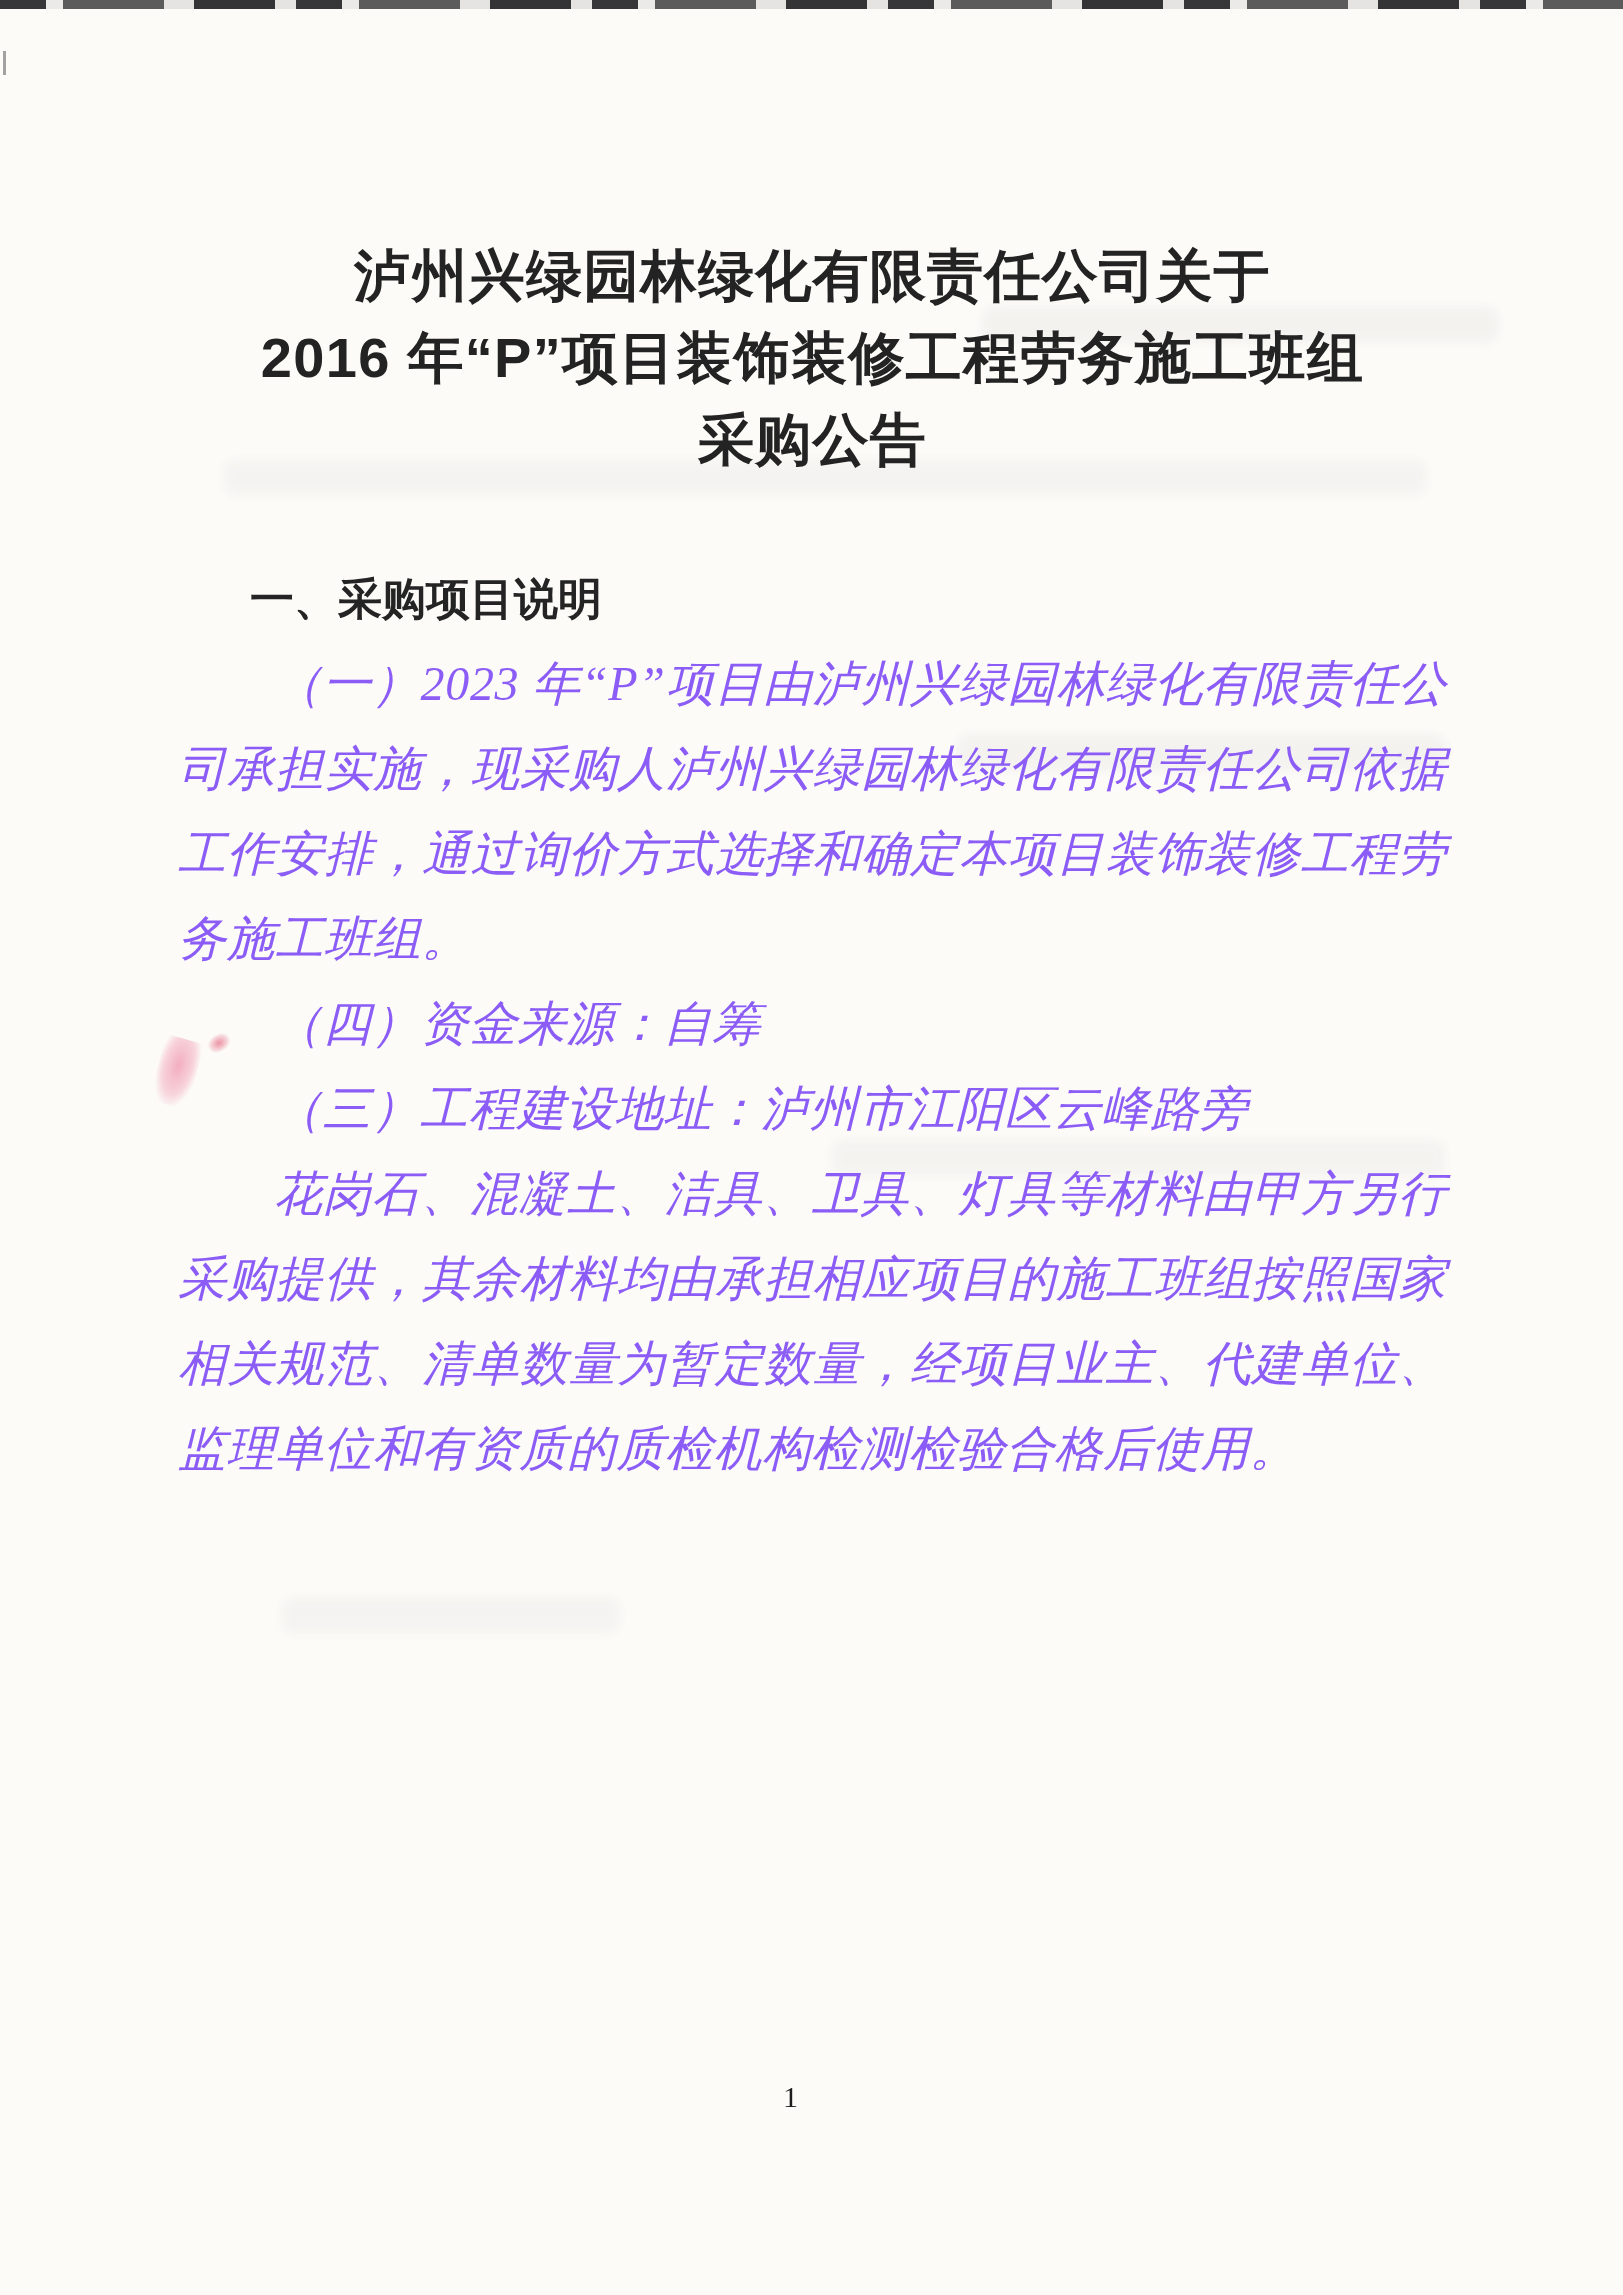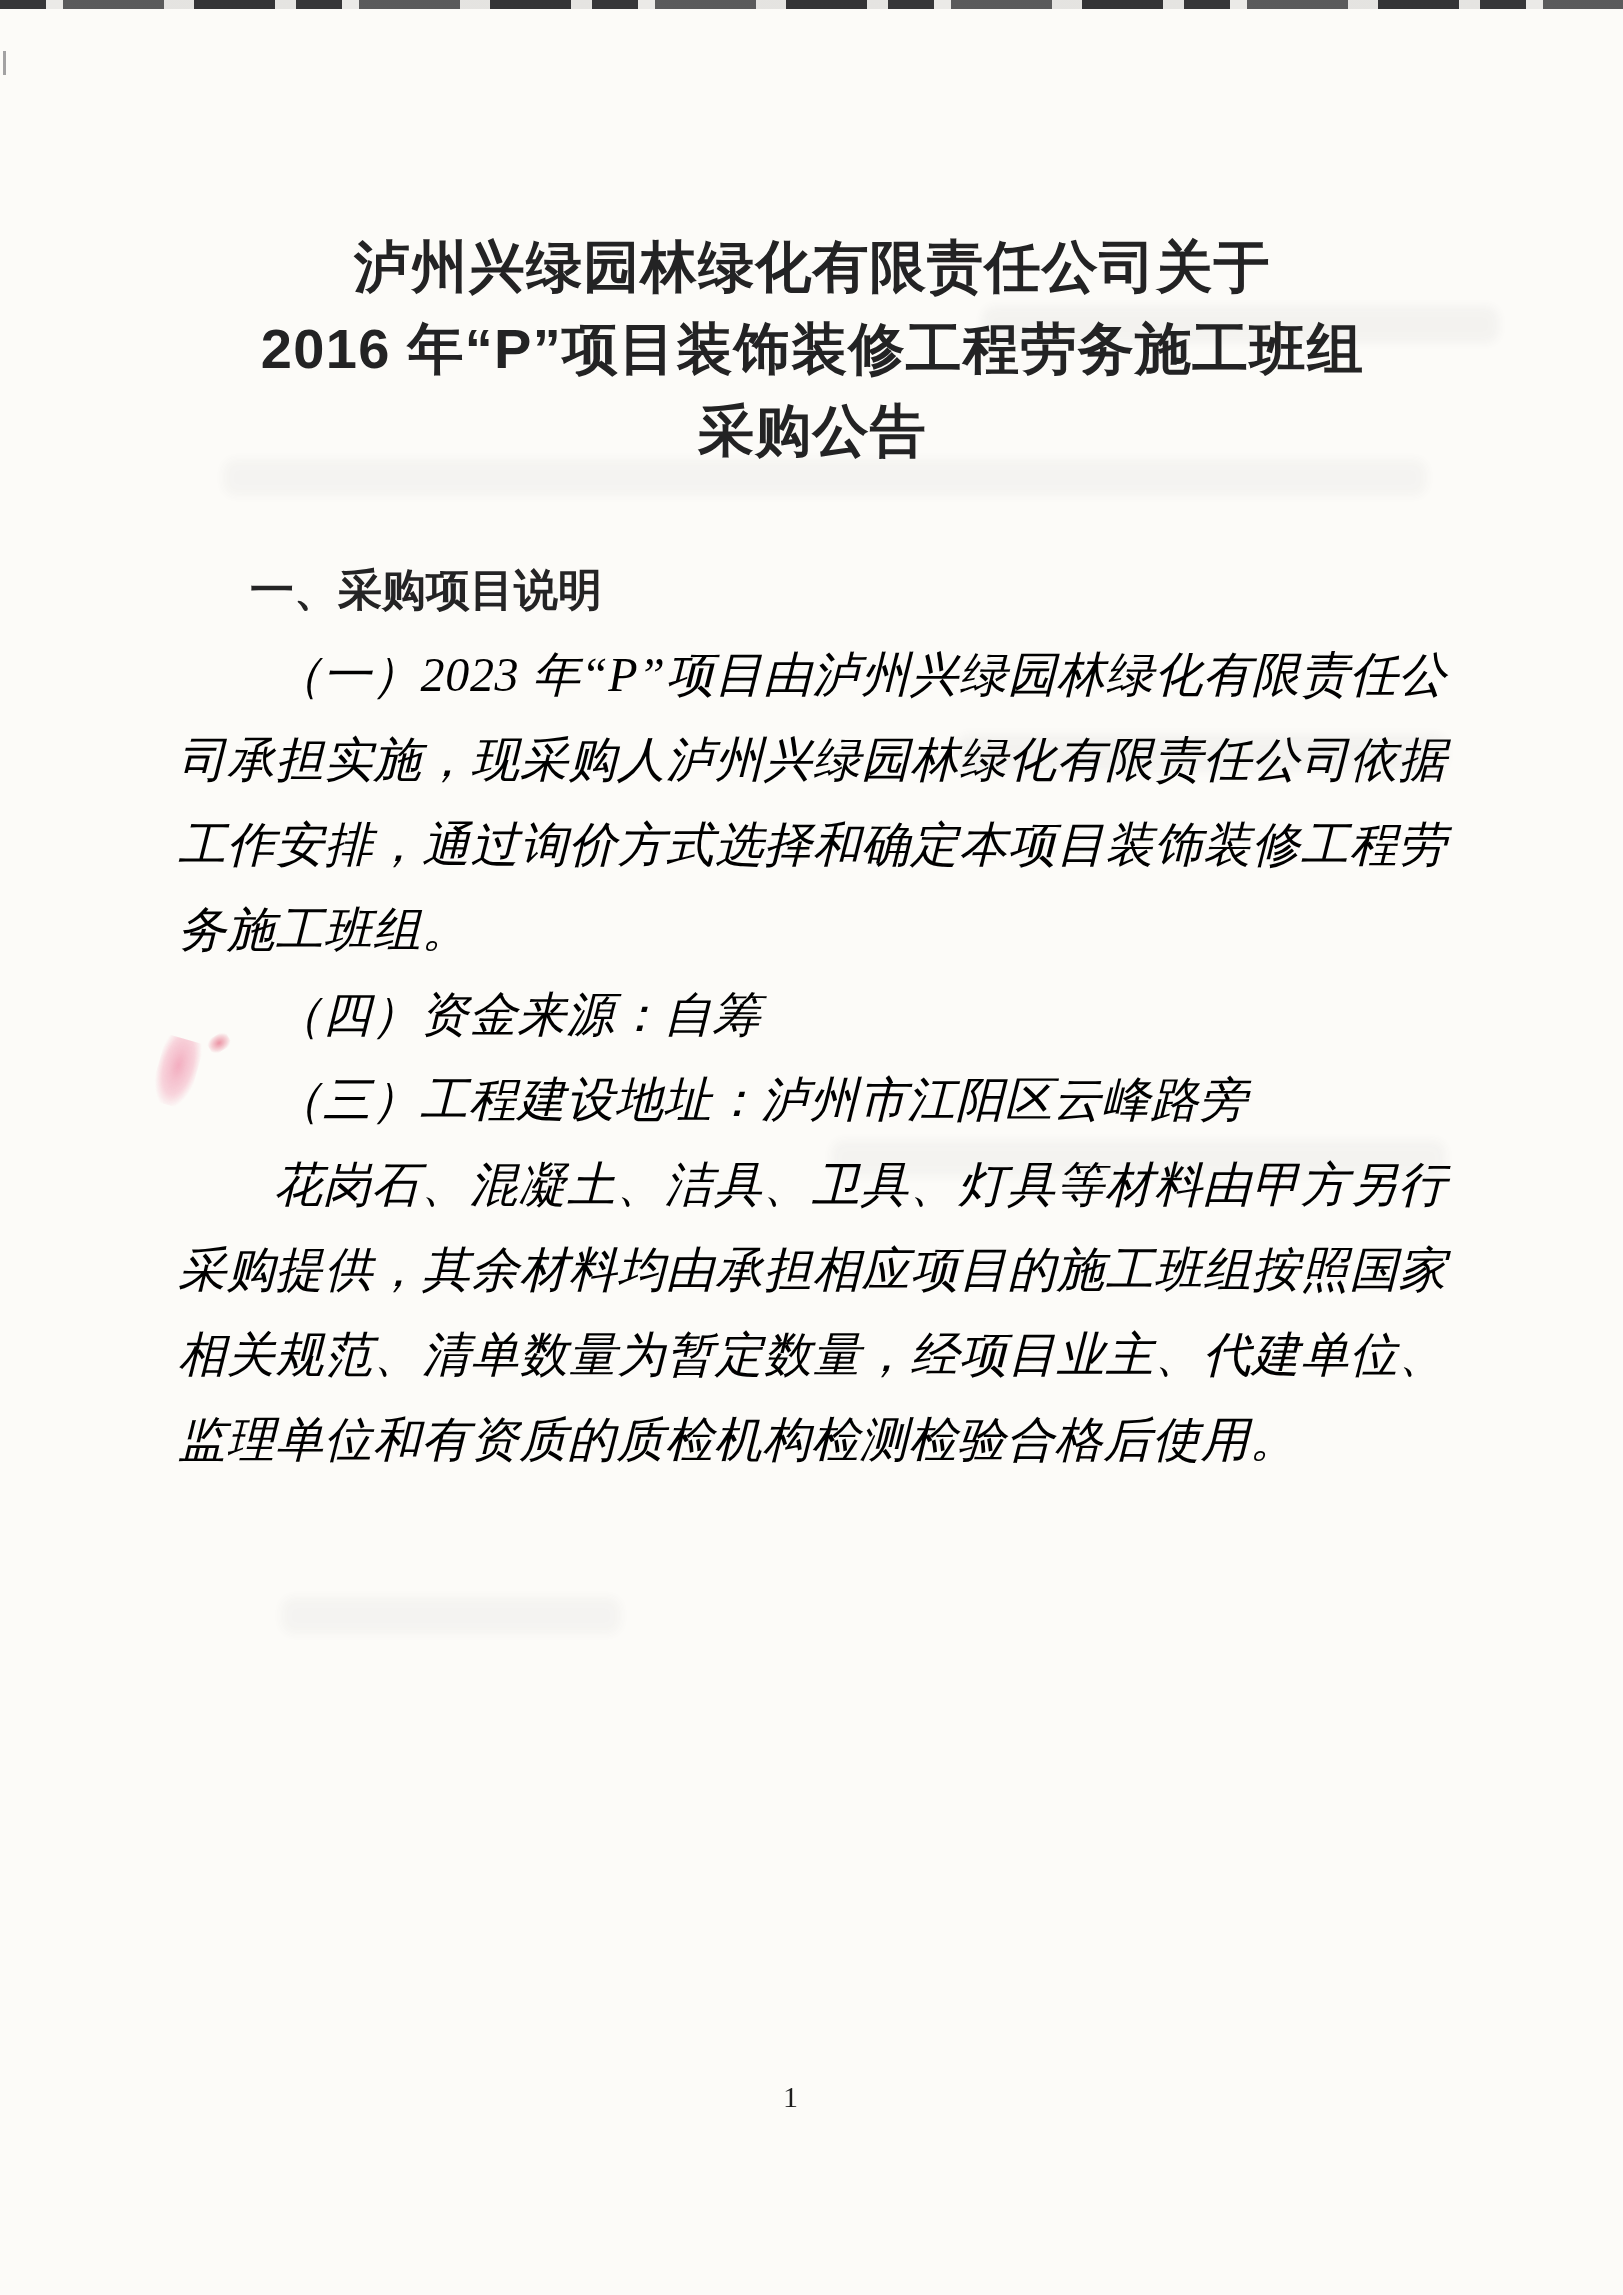--- a/index.html
+++ b/index.html
@@ -77,21 +77,21 @@
       rgba(222,62,95,.55) 0%,
       rgba(222,62,95,.2) 55%,
       rgba(222,62,95,0) 80%);
     transform: rotate(-32deg);
     filter: blur(0.4px);
   }
 
   .content {
     position: absolute;
     left: 178px;
-    top: 226px;
+    top: 235px;
     width: 1269px;
     color: #262626;
   }
 
   .title {
     margin: 0 0 75px 0;
     text-align: center;
     font-family: "Liberation Sans", "DejaVu Sans", sans-serif;
     font-weight: 700;
     font-size: 56px;
@@ -114,21 +114,21 @@
   .para {
     margin: 0;
     font-size: 48px;
     line-height: 85px;
     letter-spacing: 0.7px;
     text-align: justify;
     text-justify: inter-character;
     text-indent: 2em;
     word-break: break-all;
     font-style: italic;            
-    color: #000000;
+    color: #8b5cf6;
   }
 
   .footer {
     position: absolute;
     left: 0; right: 0;
     top: 2080px;
     text-align: center;
     transform: translateX(-21px);
     font-size: 30px;
     line-height: 34px;

